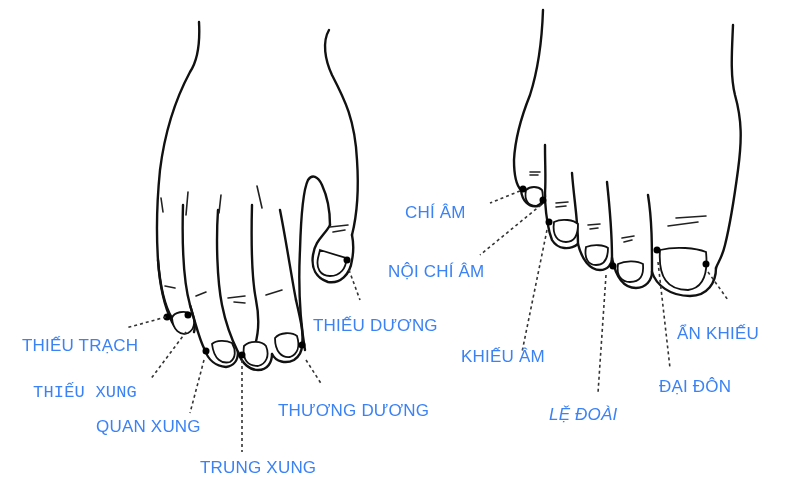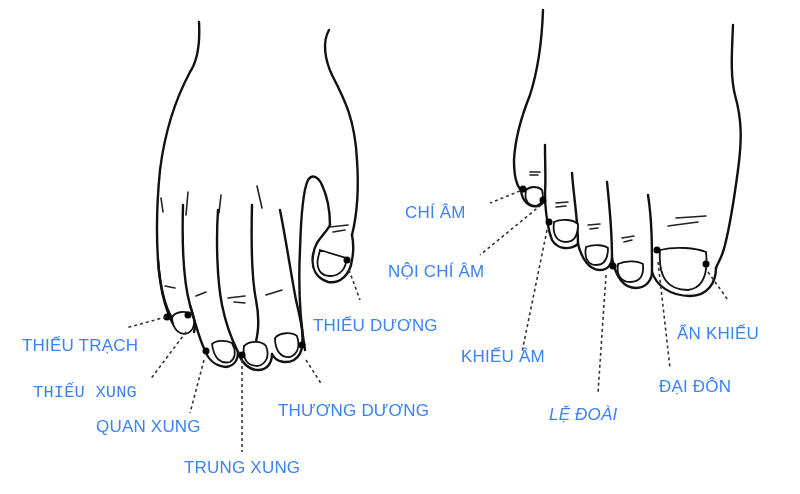--- a/index.html
+++ b/index.html
@@ -113,21 +113,21 @@
     <path class="leader" d="M547,230 L522,352"></path>
     <path class="leader" d="M606,275 L598,393"></path>
     <path class="leader" d="M658,262 L670,368"></path>
     <path class="leader" d="M708,272 L728,300"></path>
   </g>
 </svg>
 
 <div class="label" style="left:22px; top:337px;">THIẾU TRẠCH</div>
 <div class="label" style="left:33px; top:384px;font-family:Liberation Mono, monospace;">THIẾU XUNG</div>
 <div class="label" style="left:82px; top:418px;margin-left:14px;">QUAN XUNG</div>
-<div class="label" style="left:184px; top:459px;">TRUNG XUNG</div>
+<div class="label" style="left:200px; top:459px;">TRUNG XUNG</div>
 <div class="label" style="left:278px; top:402px;">THƯƠNG DƯƠNG</div>
 <div class="label" style="left:313px; top:317px;">THIẾU DƯƠNG</div>
 
 <div class="label" style="left:405px; top:204px;">CHÍ ÂM</div>
 <div class="label" style="left:388px; top:263px;">NỘI CHÍ ÂM</div>
 <div class="label" style="left:461px; top:348px;">KHIẾU ÂM</div>
 <div class="label" style="left:549px; top:406px;font-style:italic;">LỆ ĐOÀI</div>
 <div class="label" style="left:659px; top:378px;">ĐẠI ĐÔN</div>
 <div class="label" style="left:677px; top:325px;">ẨN KHIẾU</div>
 

